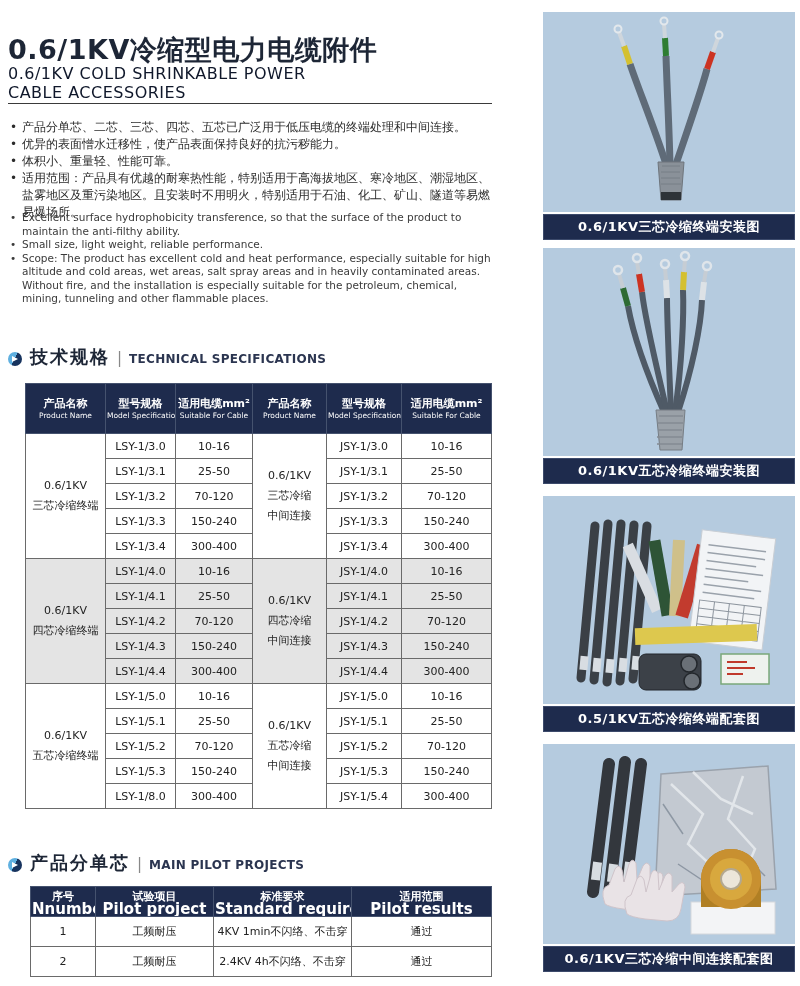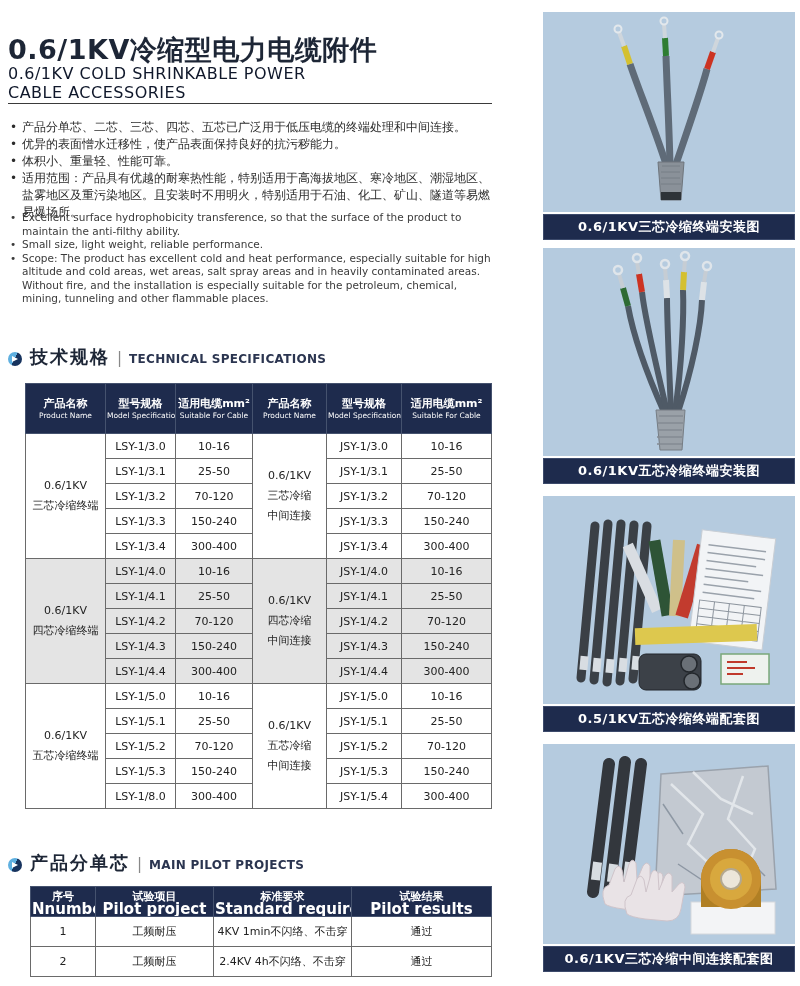--- a/index.html
+++ b/index.html
@@ -265,21 +265,21 @@
             </th>
           <th>
               <div class="zh">试验项目</div>
               <div class="en">Pilot project</div>
             </th>
           <th>
               <div class="zh">标准要求</div>
               <div class="en">Standard requirements</div>
             </th>
           <th>
-              <div class="zh">试验结果</div>
+              <div class="zh">适用范围</div>
               <div class="en">Pilot results</div>
             </th>
         </tr>
       </thead>
       <tbody>
         <tr>
           <td>1</td>
           <td>工频耐压</td>
           <td>4KV 1min不闪络、不击穿</td>
           <td>通过</td>

